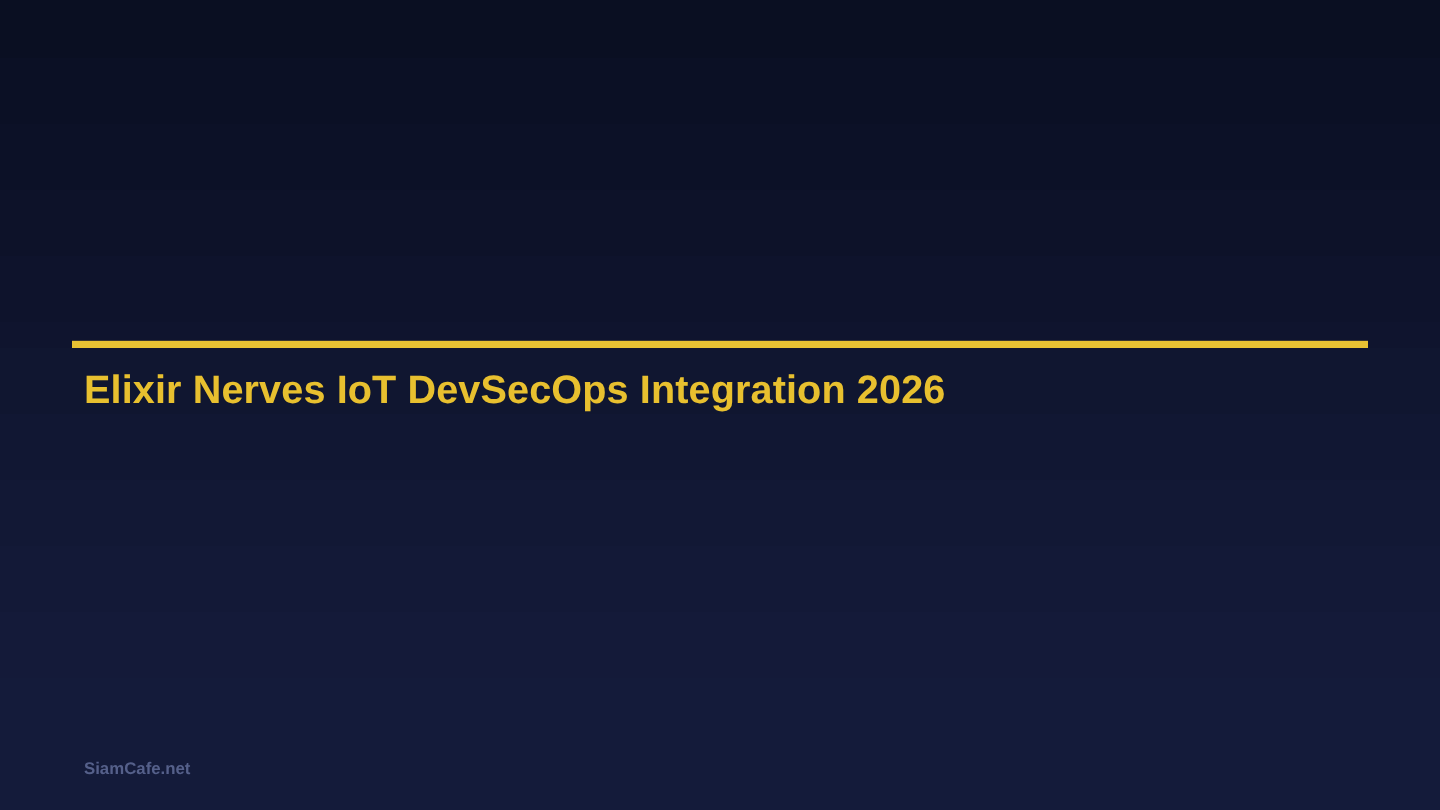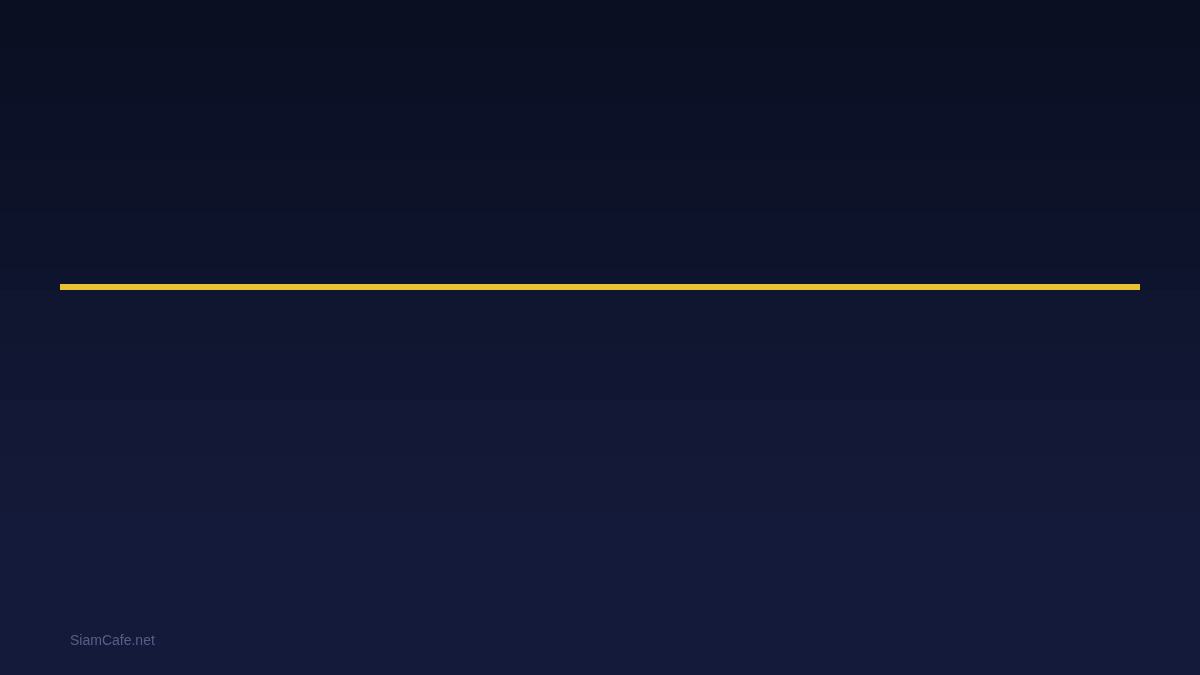--- a/index.html
+++ b/index.html
@@ -71,29 +71,30 @@
     color: #e8c02f;
     white-space: nowrap;
   }
 
   
   .footer-brand {
     position: absolute;
     left: 70px;
     top: 631px;
     font-size: 14px;
-    font-weight: normal;
+    font-weight: bold;
     line-height: 18px;
     color: #55608a;
     white-space: nowrap;
   }
 </style>
 </head>
 <body>
 
 <div class="slide">
 
   <div class="accent-bar"></div>
 
+  <h1 class="slide-title">Elixir Nerves IoT DevSecOps Integration 2026</h1>
 
   <div class="footer-brand">SiamCafe.net</div>
 
 </div>
 
 </body></html>

